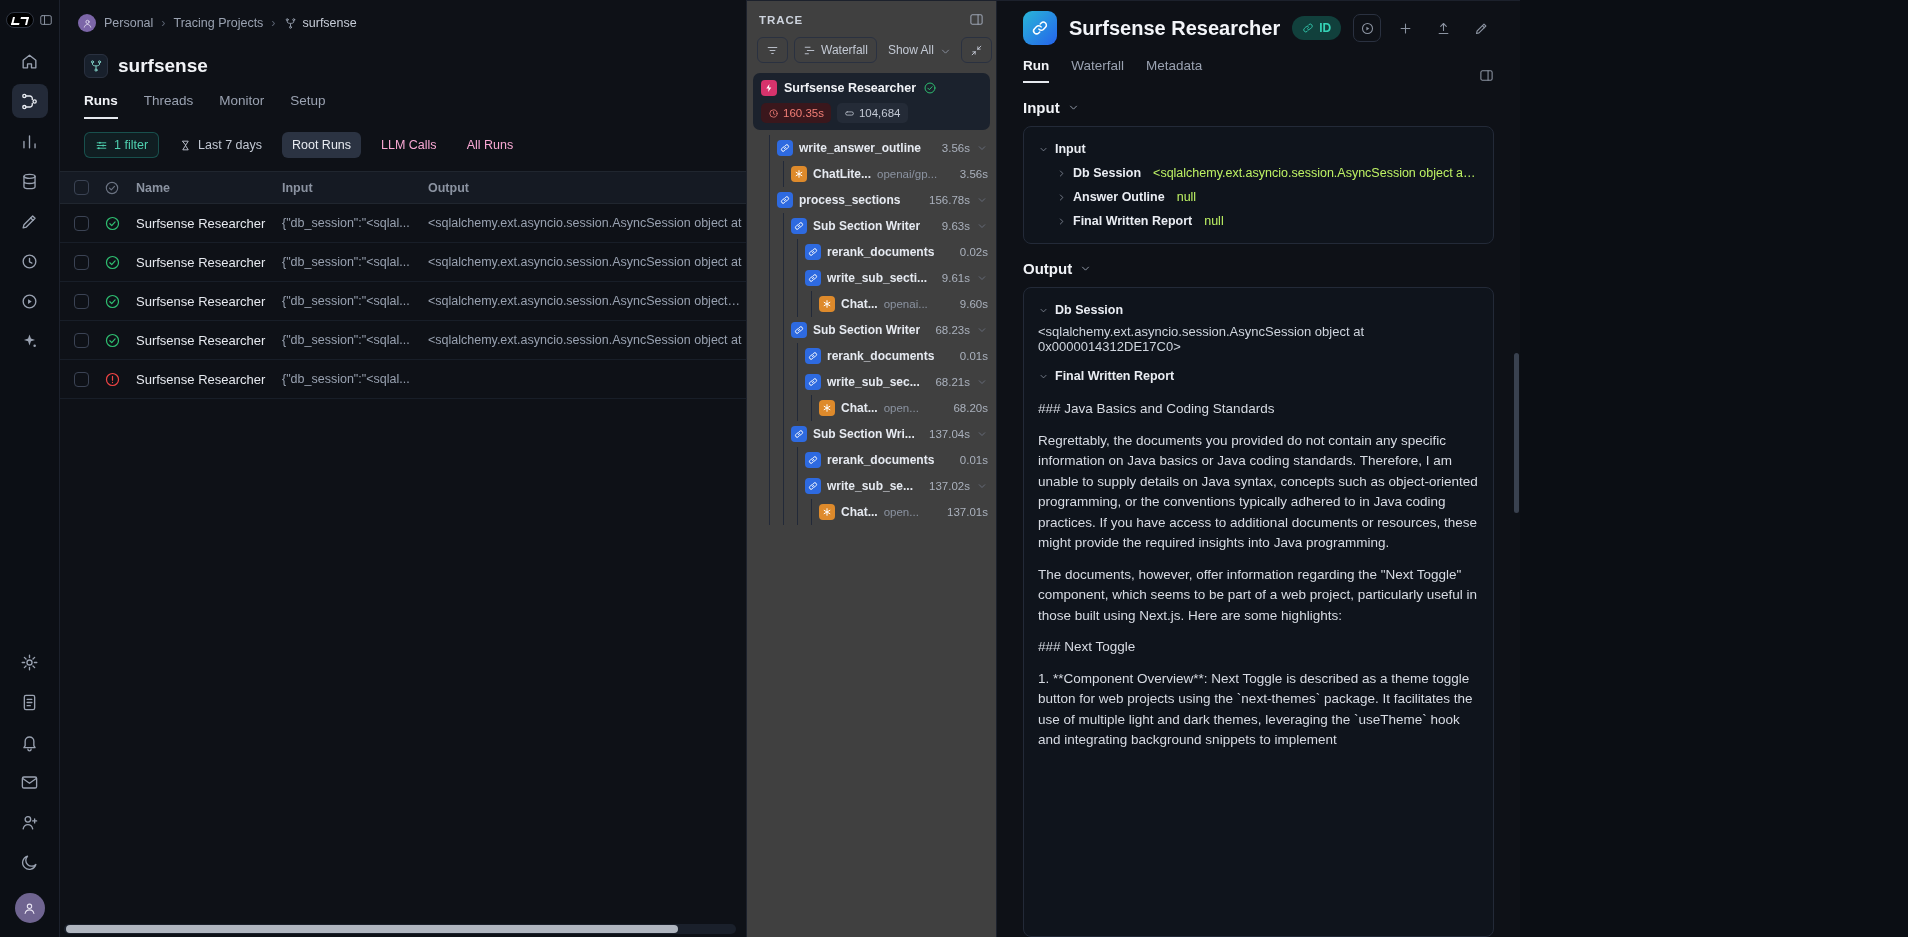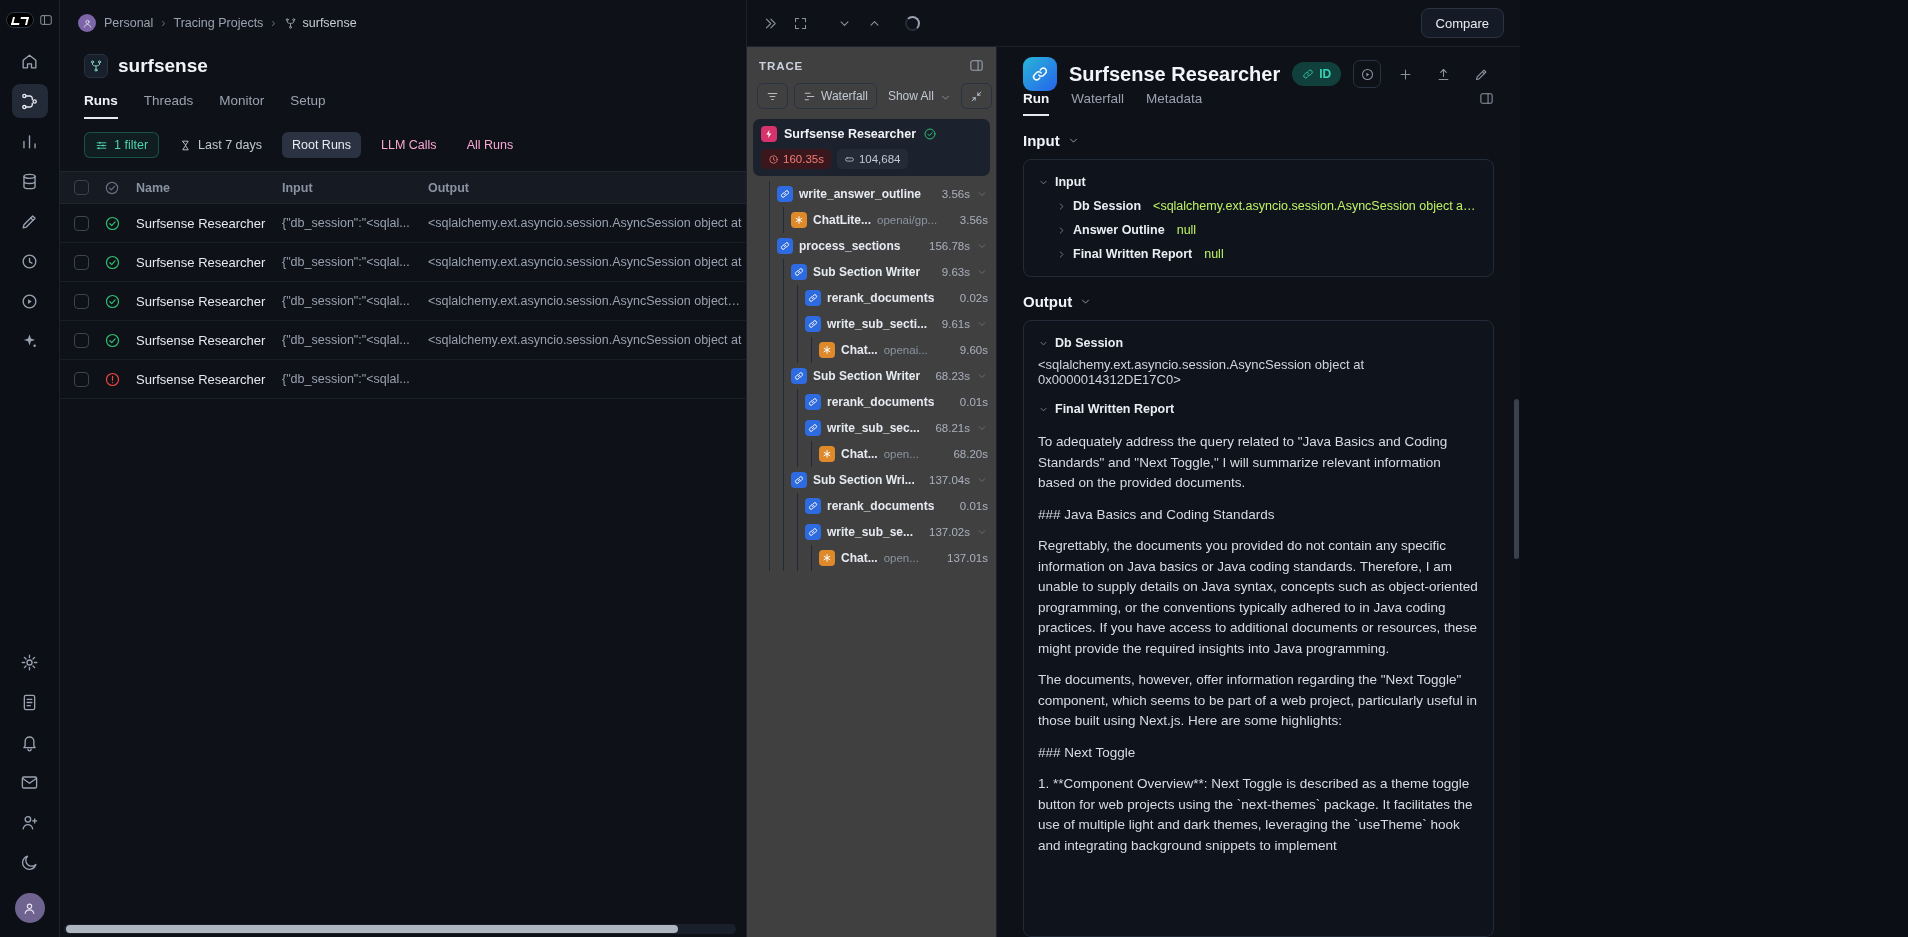--- a/index.html
+++ b/index.html
@@ -116,21 +116,21 @@
 .detail-head{display:flex;align-items:center;gap:12px;margin-top:10px}
 .detail-icon{width:34px;height:34px;border-radius:9px;background:linear-gradient(135deg,#29b6d8,#2563eb);display:flex;align-items:center;justify-content:center;color:#fff;flex:none}
 .detail-icon .svgi{width:18px;height:18px;stroke-width:2}
 .detail-title{font-size:20px;font-weight:700;color:#f3f5f9;white-space:nowrap}
 .id-pill{display:flex;align-items:center;gap:5px;height:24px;padding:0 10px;border-radius:12px;background:#11403c;color:#35d3b7;font-size:12px;font-weight:700;cursor:pointer}
 .id-pill .svgi{width:12px;height:12px}
 .detail-actions{margin-left:auto;display:flex;align-items:center;gap:10px;color:#8b93a1}
 .dact{width:28px;height:28px;border-radius:7px;display:flex;align-items:center;justify-content:center;cursor:pointer}
 .dact.boxed{border:1px solid #2a3140}
 .dact .svgi{width:15px;height:15px}
-.detail-tabs{display:flex;gap:22px;align-items:flex-start}
+.detail-tabs{display:flex;gap:22px;margin-top:13px;align-items:flex-end}
 .dtab{padding-bottom:8px;color:#9aa2b1;font-size:13.5px;border-bottom:2px solid transparent;cursor:pointer}
 .dtab.active{color:#f1f3f7;border-bottom-color:#e6e9ef;font-weight:600}
 .dtabs-right{margin-left:auto;color:#8b93a1;cursor:pointer;display:flex}
 .dtabs-right .svgi{width:15px;height:15px}
 .sec-head{display:flex;align-items:center;gap:7px;margin-top:16px;color:#f1f3f7;font-size:15px;font-weight:700;cursor:pointer}
 .sec-head .svgi{width:13px;height:13px;color:#9aa2b1}
 .kv-box{margin-top:10px;border:1px solid #232a38;border-radius:8px;background:#0f141c;padding:10px 14px}
 .kv-row{display:flex;align-items:center;gap:6px;height:24px;cursor:pointer;min-width:0}
 .kv-row.lvl1{padding-left:18px}
 .kchev{display:flex;color:#8b93a1;flex:none}
@@ -413,44 +413,20 @@
     </div>
         </div>
     </div>
 
     <div class="hscroll">
         <span class="thumb"></span>
       </div>
   </section>
 
   <section class="right-region">
-    <div class="topbar">
-      <span class="tb-ic">
-          <svg class="svgi" viewBox="0 0 24 24">
-            <path d="M5.5 5l7 7-7 7M12.5 5l7 7-7 7"></path>
-          </svg>
-        </span>
-      <span class="tb-ic">
-          <svg class="svgi" viewBox="0 0 24 24">
-            <path d="M4 9V4h5M20 9V4h-5M4 15v5h5M20 15v5h-5"></path>
-          </svg>
-        </span>
-      <span class="tb-ic gap-l">
-          <svg class="svgi" viewBox="0 0 24 24">
-            <path d="M6.5 9.5l5.5 5.5 5.5-5.5"></path>
-          </svg>
-        </span>
-      <span class="tb-ic">
-          <svg class="svgi" viewBox="0 0 24 24">
-            <path d="M6.5 14.5L12 9l5.5 5.5"></path>
-          </svg>
-        </span>
-      <span class="spinner"></span>
-      <button class="compare-btn">Compare</button>
-    </div>
 
     <div class="panels">
 
       <div class="trace-panel">
         <div class="trace-head">
           <span class="trace-title">TRACE</span>
           <span class="tb-ic">
               <svg class="svgi" viewBox="0 0 24 24">
                 <rect x="3" y="4.5" width="18" height="15" rx="2.5"></rect>
                 <line x1="14.5" y1="4.5" x2="14.5" y2="19.5"></line>
@@ -890,21 +866,20 @@
             </div>
    <div class="oval">&lt;sqlalchemy.ext.asyncio.session.AsyncSession object at 0x0000014312DE17C0&gt;</div>
    <div class="kv-row">
               <span class="kchev">
                 <svg class="svgi" viewBox="0 0 24 24">
                   <path d="M6.5 9.5l5.5 5.5 5.5-5.5"></path>
                 </svg>
               </span>
               <span class="klabel">Final Written Report</span>
             </div>
-            <p class="opara">To adequately address the query related to "Java Basics and Coding Standards" and "Next Toggle," I will summarize relevant information based on the provided documents.</p>
             <p class="opara">### Java Basics and Coding Standards</p>
             <p class="opara">Regrettably, the documents you provided do not contain any specific information on Java basics or Java coding standards. Therefore, I am unable to supply details on Java syntax, concepts such as object-oriented programming, or the conventions typically adhered to in Java coding practices. If you have access to additional documents or resources, these might provide the required insights into Java programming.</p>
             <p class="opara">The documents, however, offer information regarding the "Next Toggle" component, which seems to be part of a web project, particularly useful in those built using Next.js. Here are some highlights:</p>
             <p class="opara">### Next Toggle</p>
             <p class="opara">1. **Component Overview**: Next Toggle is described as a theme toggle button for web projects using the `next-themes` package. It facilitates the use of multiple light and dark themes, leveraging the `useTheme` hook and integrating background snippets to implement</p>
           </div>
 
         <span class="v-thumb"></span>
       </div>
     </div>

